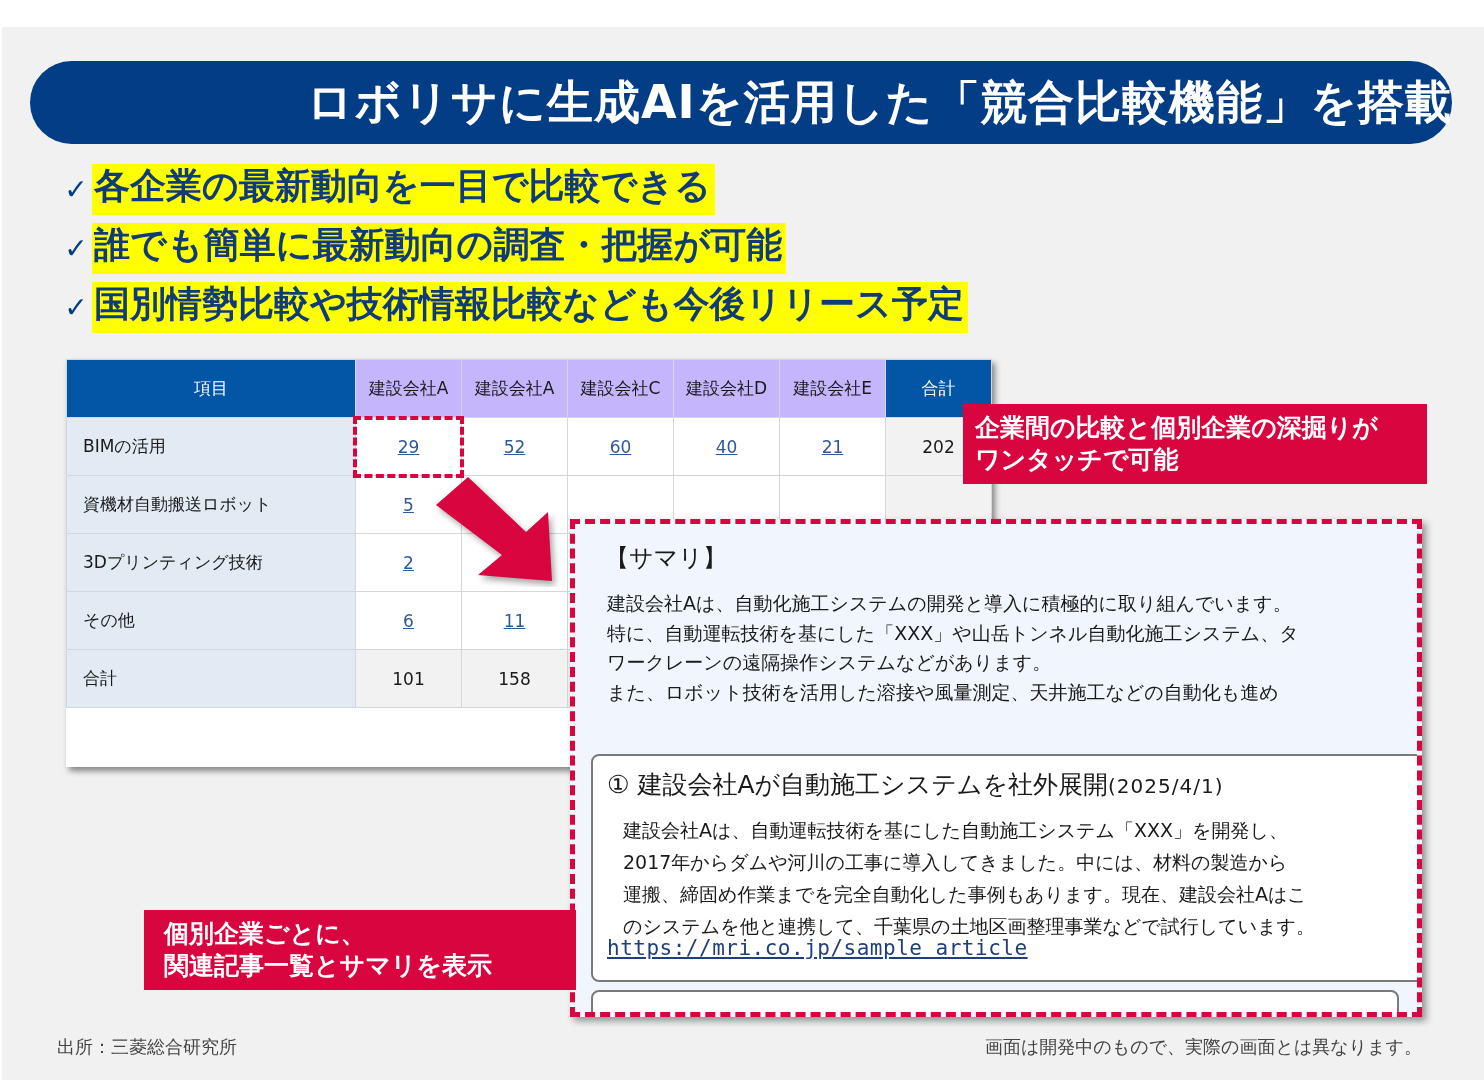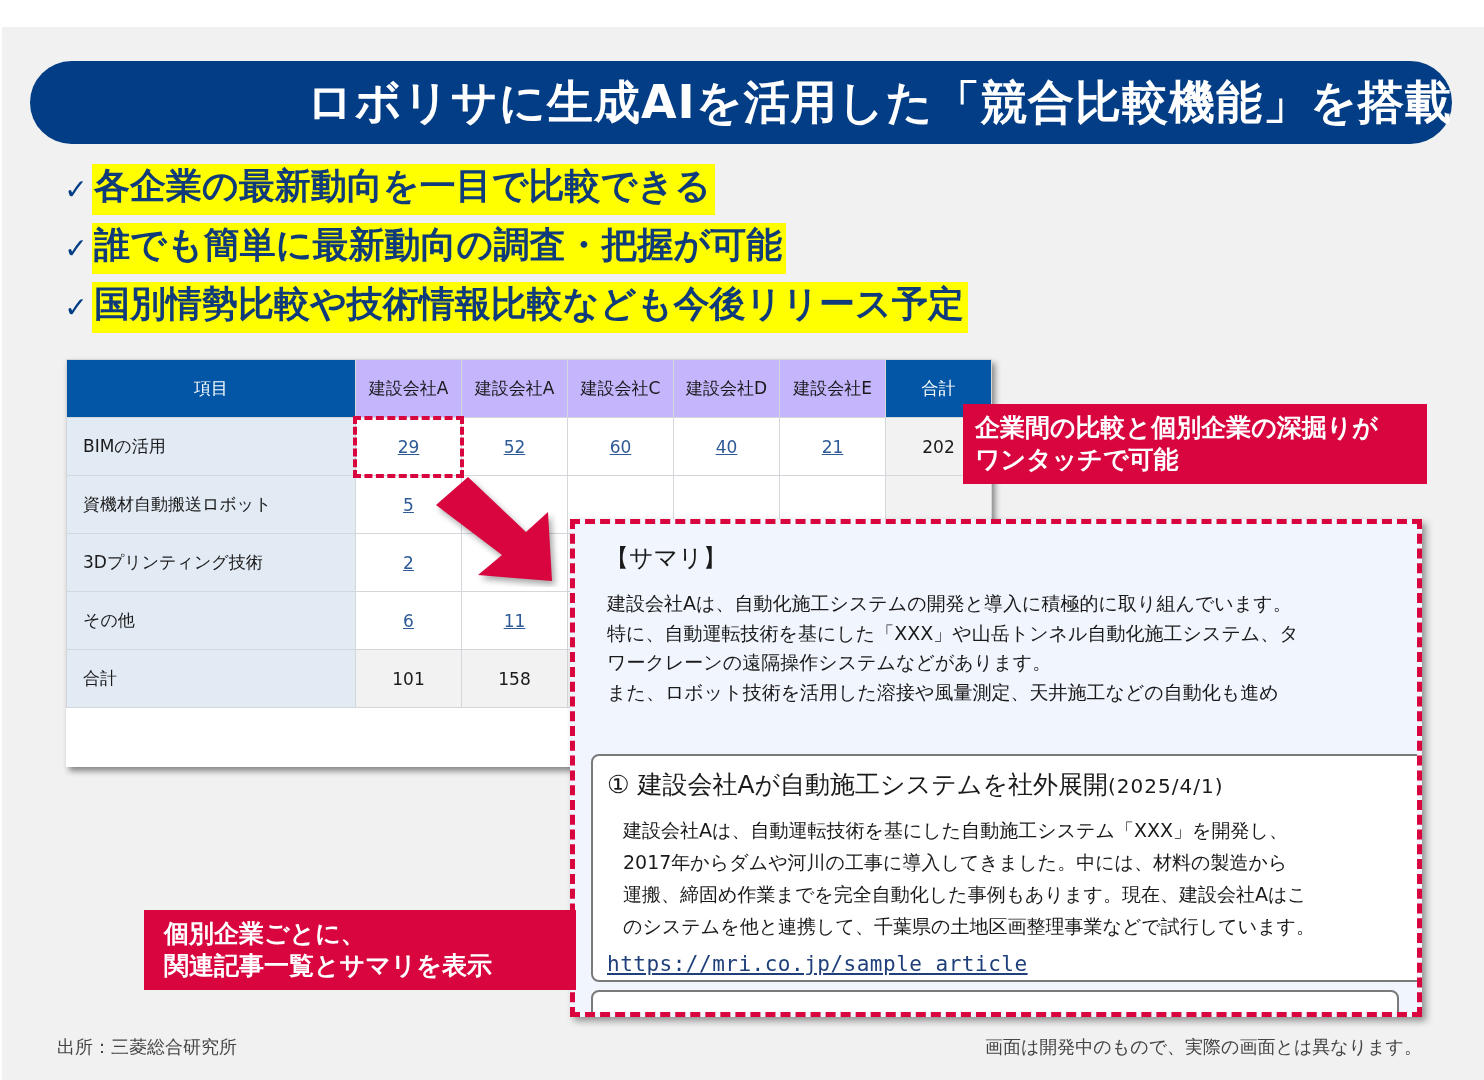--- a/index.html
+++ b/index.html
@@ -35,21 +35,21 @@
   .callout-bottom { left: 144px; top: 910px; width: 432px; height: 80px; padding-left: 20px; }
 
   .summary-panel { position: absolute; left: 570px; top: 519px; width: 852px; height: 498px; background: #f1f5fd; border: 5px dashed #d8053f; box-shadow: 4px 4px 7px rgba(0,0,0,0.4); overflow: hidden; }
   .summary-title { position: absolute; left: 30px; top: 18px; font-size: 24px; color: #1a1a1a; }
   .summary-body { position: absolute; left: 32px; top: 65px; width: 790px; font-size: 19px; line-height: 29.5px; color: #1a1a1a; }
 
   .article-card { position: absolute; left: 16px; top: 230px; width: 938px; height: 228px; background: #fff; border: 2px solid #7a7a7a; border-radius: 8px; }
   .article-title { position: absolute; left: 14px; top: 12px; font-size: 25px; color: #1a1a1a; white-space: nowrap; }
   .article-title .date { font-size: 20px; letter-spacing: 1px; }
   .article-body { position: absolute; left: 30px; top: 58px; width: 780px; font-size: 19px; line-height: 32px; color: #1a1a1a; }
-  .article-link { position: absolute; left: 14px; top: 180px; font-size: 21px; color: #1f3f7a; text-decoration: underline; font-family: "DejaVu Sans Mono", "Liberation Mono", monospace; letter-spacing: 0.5px; margin-top: 16px; }
+  .article-link { position: absolute; left: 14px; top: 180px; font-size: 21px; color: #1f3f7a; text-decoration: underline; font-family: "DejaVu Sans Mono", "Liberation Mono", monospace; letter-spacing: 0.5px; }
   .article-card-2 { position: absolute; left: 16px; top: 466px; width: 808px; height: 60px; background: #fff; border: 2px solid #7a7a7a; border-radius: 8px; }
 
   .footer-left { position: absolute; left: 57px; top: 1035px; font-size: 18px; color: #444; }
   .footer-right { position: absolute; right: 62px; top: 1035px; font-size: 18px; color: #444; }
 </style>
 </head>
 <body>
 
 <div class="slide"></div>
 <div class="left-white"></div>

